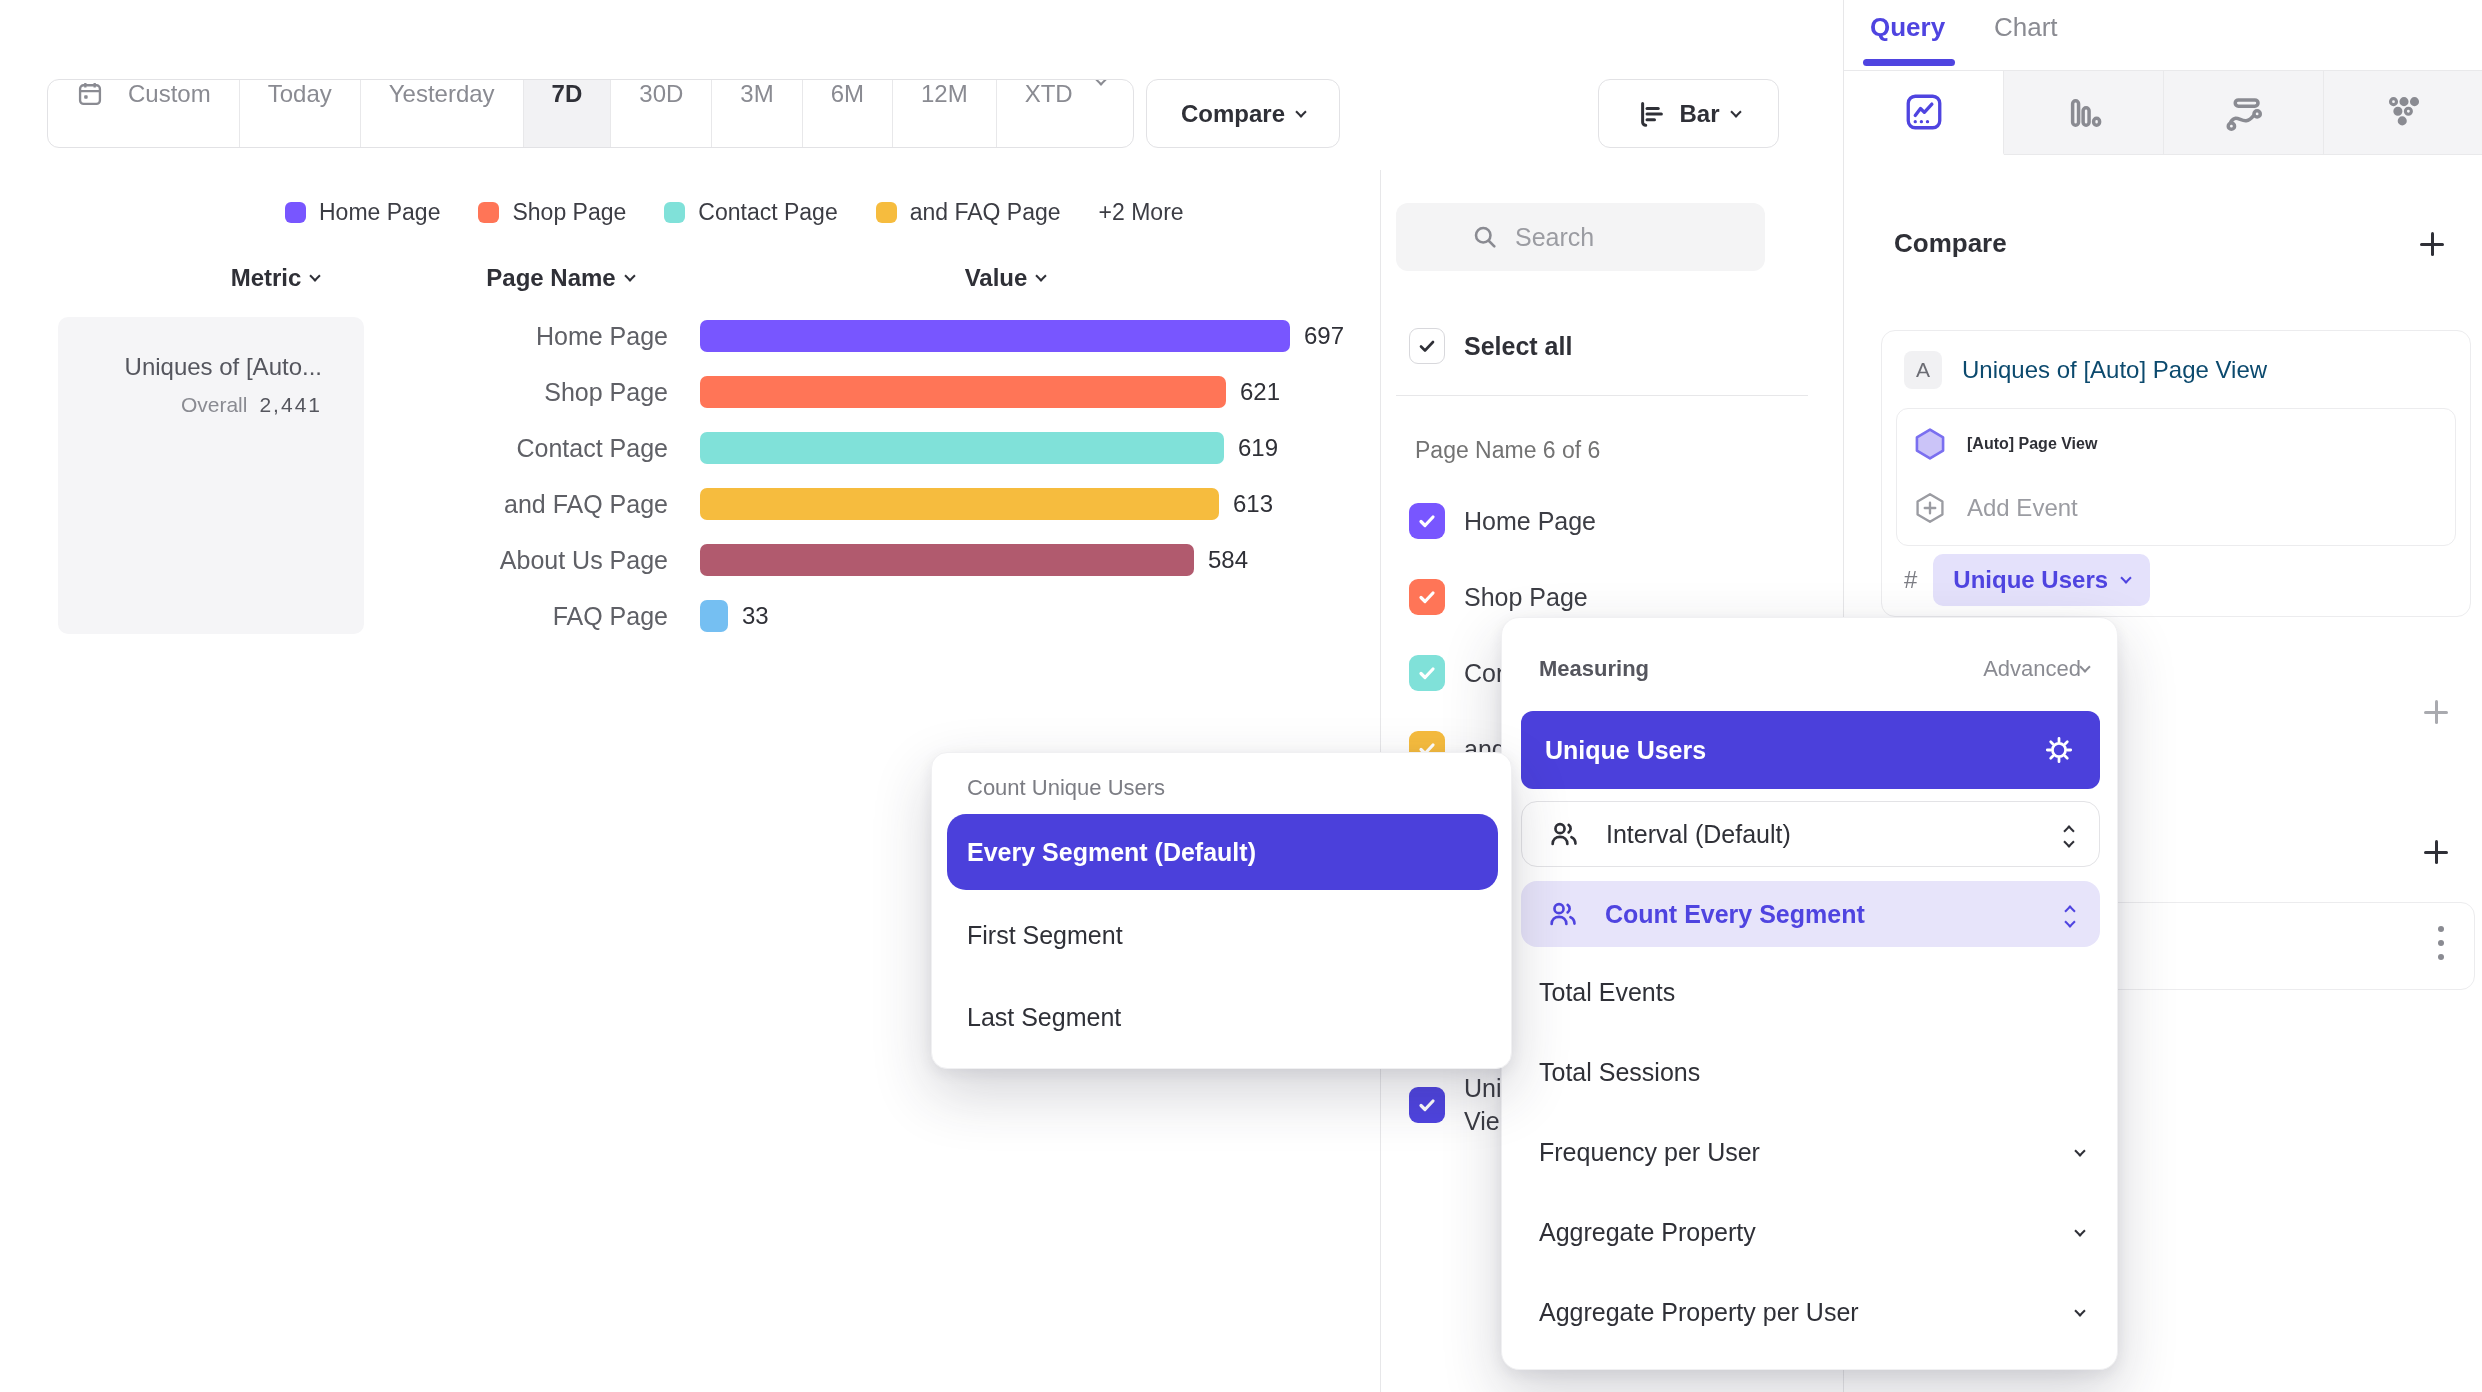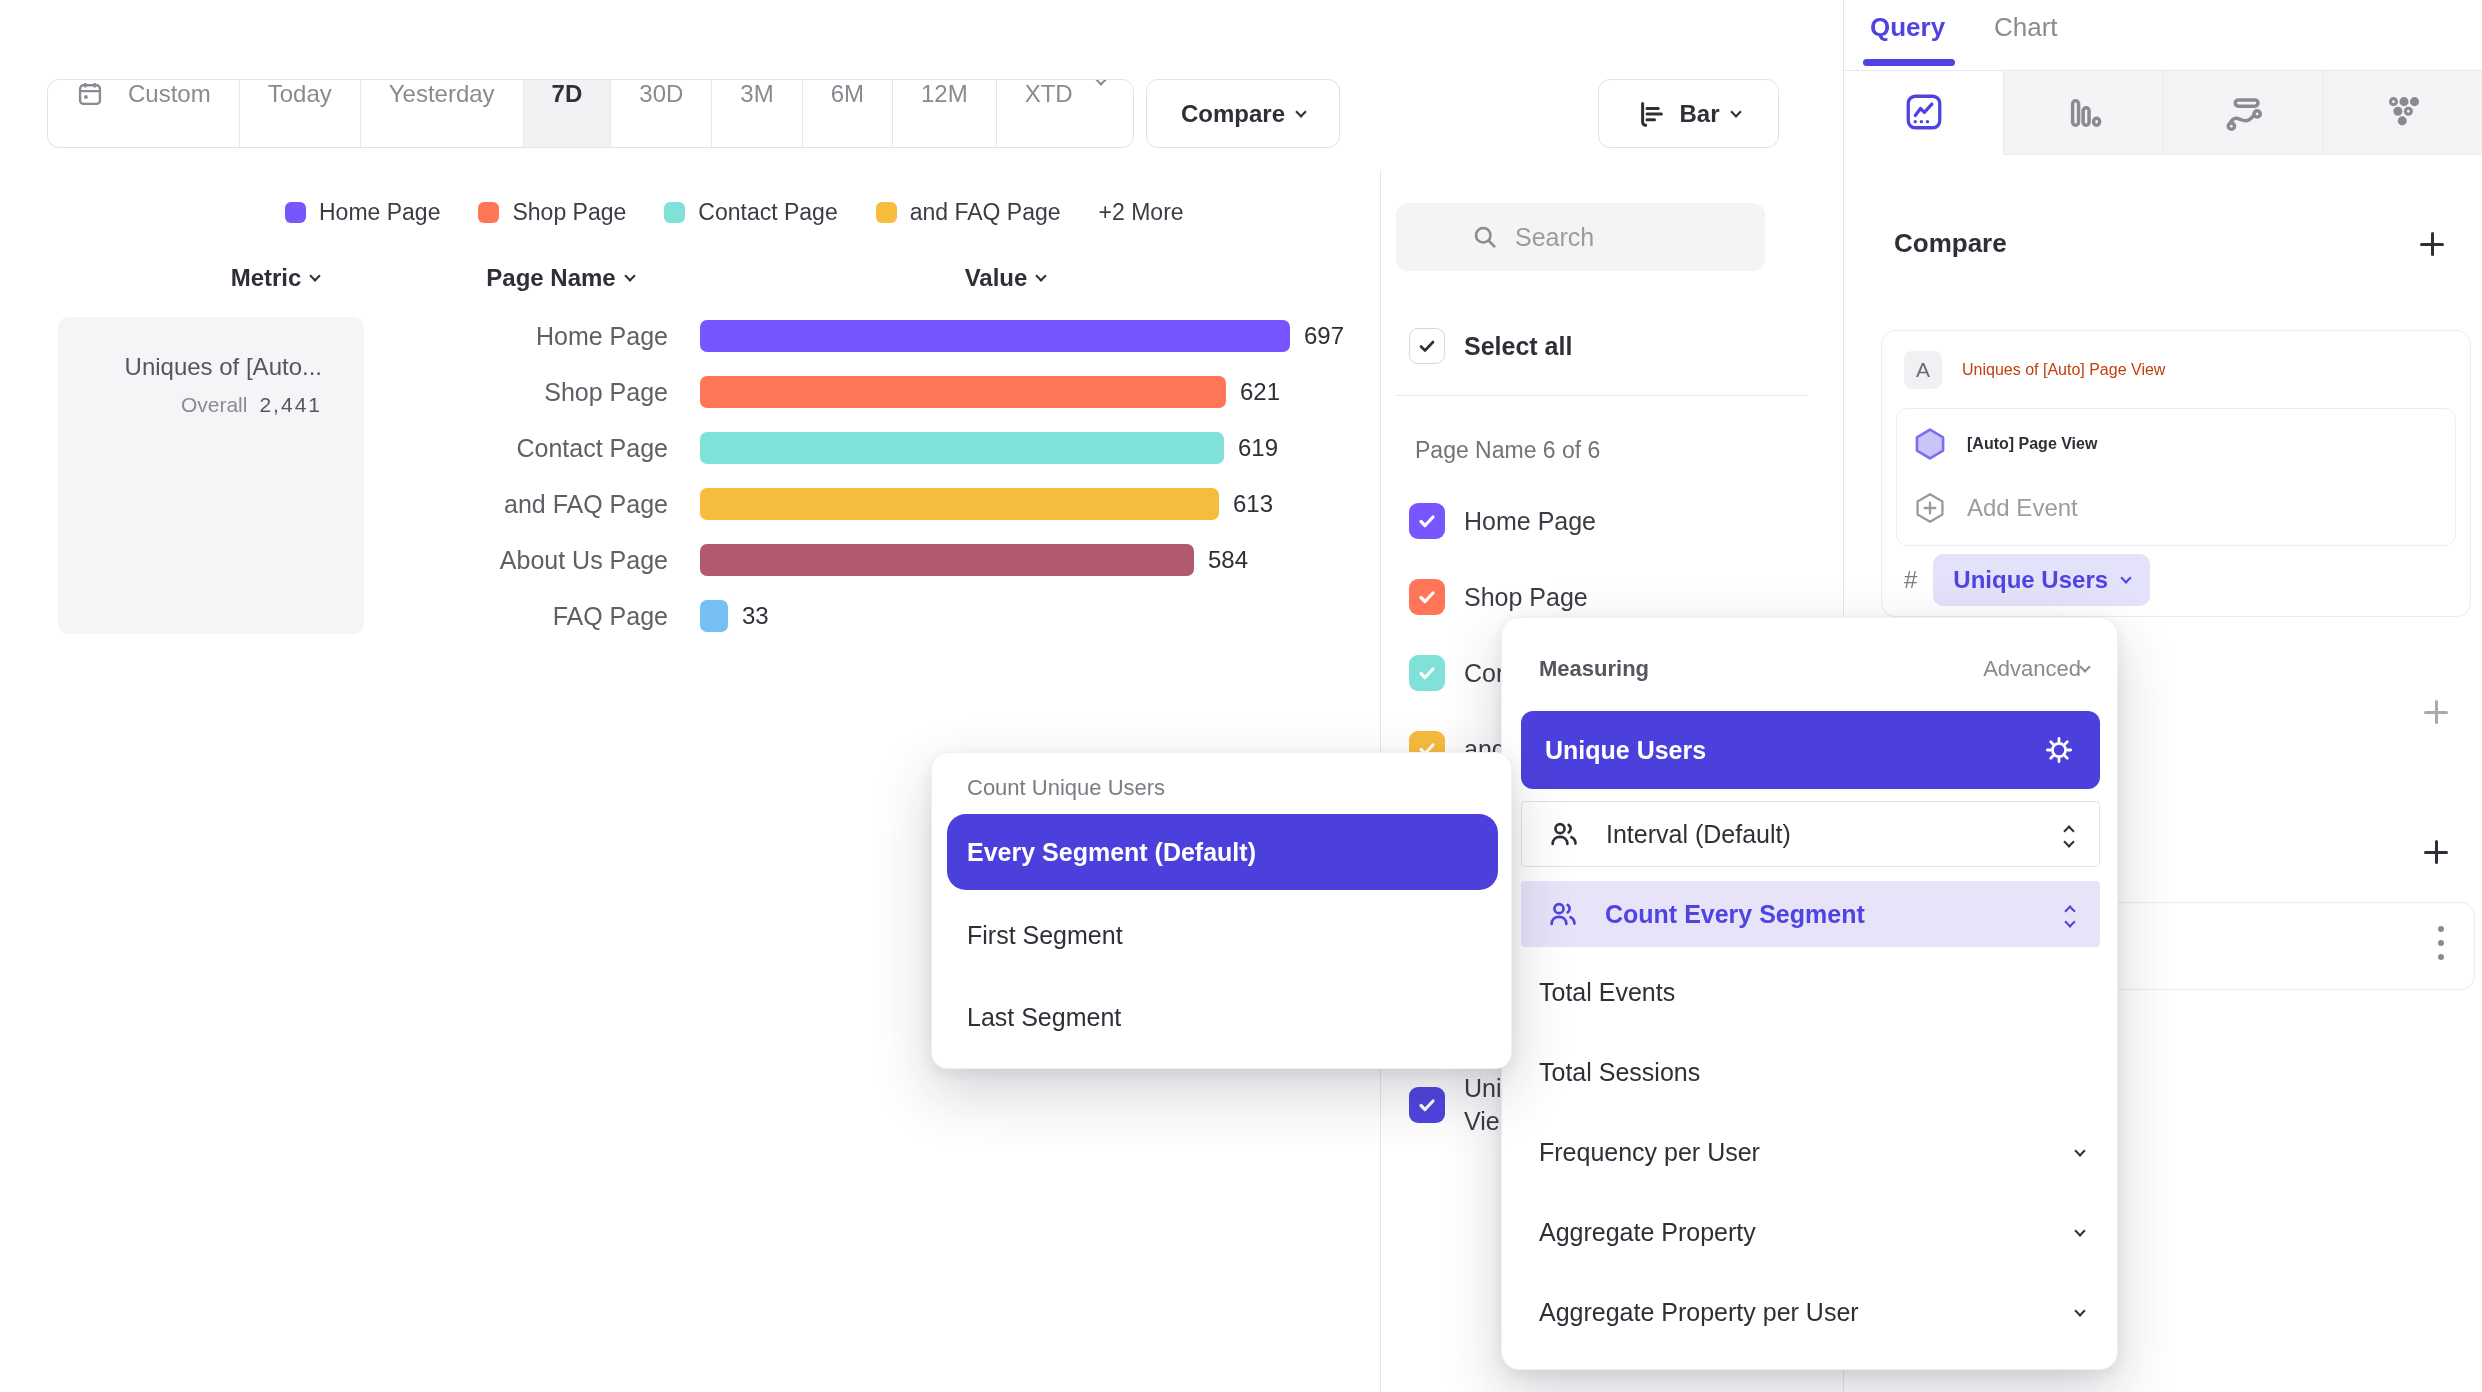--- a/index.html
+++ b/index.html
@@ -76,21 +76,21 @@
   .strip .cell.active { background:#fff; border-bottom:2px solid #fff; margin-bottom:-1px; }
   .m-title { position:absolute; left:50px; top:228px; font-size:26px; font-weight:700; color:#2F3037; }
   .plus { position:relative; width:28px; height:28px; }
   .plus::before, .plus::after { content:""; position:absolute; background:currentColor; border-radius:2px; }
   .plus::before { left:12.5px; top:2px; width:3px; height:24px; }
   .plus::after { left:2px; top:12.5px; width:24px; height:3px; }
   .m-plus { position:absolute; left:574px; top:230px; color:#2F3037; }
   .mcard { position:absolute; left:37px; top:330px; width:590px; height:287px; border:1px solid #ECECEE; border-radius:14px; background:#fff; }
   .mcard .r1 { position:absolute; left:22px; top:20px; display:flex; align-items:center; gap:20px; }
   .abadge { width:38px; height:38px; background:#F1F1F3; border-radius:8px; display:flex; align-items:center; justify-content:center; font-size:21px; color:#6B6C73; }
-  .mcard .r1 .t { font-size:16px; color:#c2410c; white-space:nowrap; }
+  .mcard .r1 .t { font-size:24px; color:#0c4a6e; white-space:nowrap; }
   .ecard { position:absolute; left:14px; top:77px; width:560px; height:138px; border:1px solid #ECECEE; border-radius:12px; }
   .ecard .erow { position:absolute; left:16px; display:flex; align-items:center; gap:20px; }
   .ecard .ename { font-size:16px; font-weight:700; color:#2F3037; }
   .ecard .eadd { font-size:24px; color:#9B9CA2; }
   .pillrow { position:absolute; left:22px; top:223px; display:flex; align-items:center; gap:16px; }
   .hash { font-size:24px; color:#7C7D84; }
   .mpill { height:52px; padding:0 20px; background:#E4E1FB; border-radius:10px; display:flex; align-items:center; gap:14px; font-size:24px; font-weight:700; color:#4F44E0; }
   .p-light { position:absolute; left:578px; top:698px; color:#A9AAAF; }
   .p-dark { position:absolute; left:578px; top:838px; color:#2F3037; }
   .kcard { position:absolute; left:257px; top:902px; width:374px; height:88px; border:1px solid #ECECEE; border-radius:14px; background:#fff; }
@@ -102,21 +102,21 @@
   .seg-pop { left:931px; top:752px; width:581px; height:317px; border-radius:16px; z-index:40; }
   .seg-pop .hd { position:absolute; left:35px; top:22px; font-size:22px; color:#7C7D84; }
   .seg-sel { position:absolute; left:15px; top:61px; width:551px; height:76px; background:#4B40DB; border-radius:19px; display:flex; align-items:center; padding-left:20px; font-size:25px; font-weight:700; color:#fff; }
   .seg-opt { position:absolute; left:35px; font-size:25px; color:#2F3037; }
 
   .meas-pop { left:1501px; top:617px; width:617px; height:753px; border-radius:18px; z-index:30; }
   .meas-hd { position:absolute; left:37px; top:38px; font-size:22px; font-weight:700; color:#55565E; }
   .meas-adv { position:absolute; right:28px; top:38px; display:flex; align-items:center; gap:0; font-size:22px; color:#8A8B92; }
   .meas-sel { position:absolute; left:19px; top:93px; width:579px; height:78px; background:#4B40DB; border-radius:12px; display:flex; align-items:center; padding:0 24px; color:#fff; font-size:25px; font-weight:700; }
   .meas-sel .sp { flex:1; }
-  .meas-row { position:absolute; left:19px; width:579px; height:66px; border-radius:4px; display:flex; align-items:center; padding:0 26px; gap:26px; font-size:25px; }
+  .meas-row { position:absolute; left:19px; width:579px; height:66px; border-radius:16px; display:flex; align-items:center; padding:0 26px; gap:26px; font-size:25px; }
   .meas-row.outline { top:183px; border:1.5px solid #E3E3E6; color:#2F3037; }
   .meas-row.hilite { top:263px; background:#E7E4FA; color:#4F44E0; font-weight:700; }
   .meas-row .sp { flex:1; }
   .meas-opt { position:absolute; left:37px; display:flex; align-items:center; font-size:25px; color:#2F3037; width:545px; }
   .meas-opt .sp { flex:1; }
 </style>
 </head>
 <body>
 
 <div class="app">

